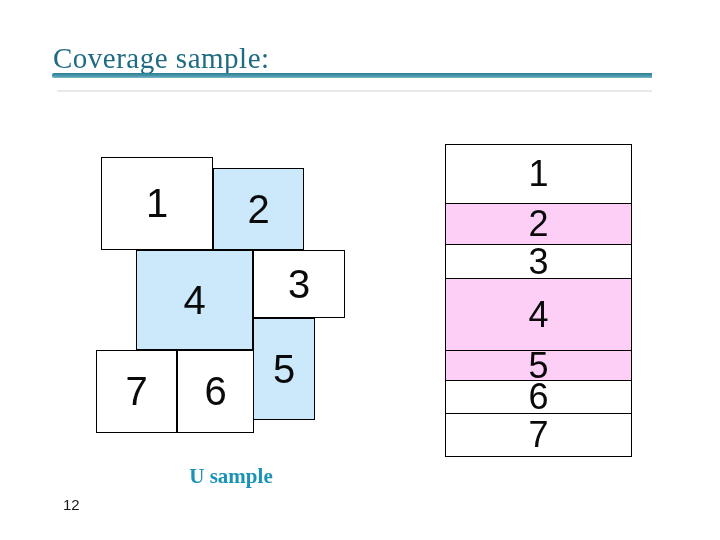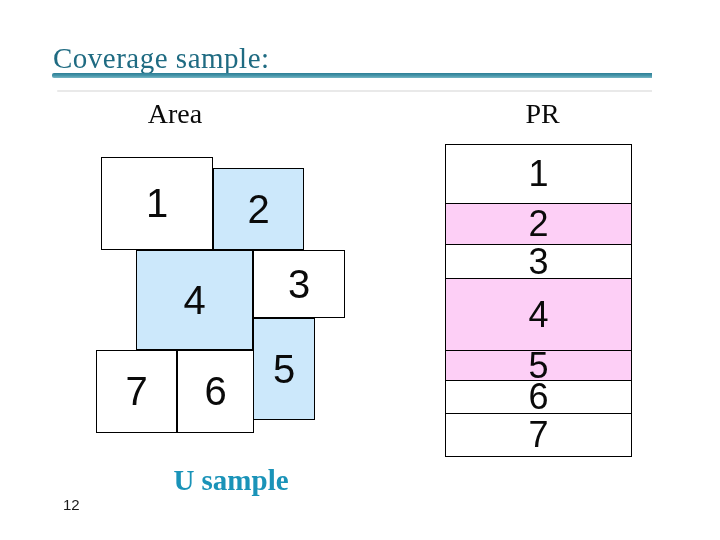--- a/index.html
+++ b/index.html
@@ -40,41 +40,39 @@
   }
   .pr-row {
     box-sizing:border-box; border-bottom:1px solid #000;
     display:flex; align-items:center; justify-content:center;
     font-size:36px; color:#0a0a0a;
   }
   .pr-row:last-child { border-bottom:none; }
 
   .caption {
     position:absolute; font-family:"Liberation Serif", serif;
-    font-weight:bold; font-size:29px; line-height:1; text-align:center;
+    font-weight:bold; font-size:21px; line-height:1; text-align:center;
     white-space:nowrap;
   }
   .caption-u { left:155px; top:466px; width:152px; }
   .caption-o { left:470px; top:474px; width:153px; }
 
   .page-number {
     position:absolute; left:47px; top:496px;
     font-size:15px; color:#1a1a1a;margin-left:16px;
   }
 </style>
 </head>
 <body>
 
 <div id="slide">
   <div class="slide-title" style="color: rgb(31, 107, 130);">Coverage sample:</div>
   <div class="title-bar"></div>
   <div class="placeholder-line"></div>
 
-  <div class="section-heading heading-area">Area</div>
-  <div class="section-heading heading-pr">PR</div>
 
   <div id="area-diagram">
       <div class="area-rect" style="left: 213px; top: 168px; width: 91px; height: 82px; z-index: 1; background: rgb(204, 232, 251);">
         <span>2</span>
       </div>
       <div class="area-rect" style="left: 253px; top: 318px; width: 62px; height: 102px; z-index: 1; background: rgb(204, 232, 251);">
         <span>5</span>
       </div>
       <div class="area-rect" style="left: 253px; top: 250px; width: 92px; height: 68px; z-index: 2; background: rgb(255, 255, 255);">
         <span>3</span>

